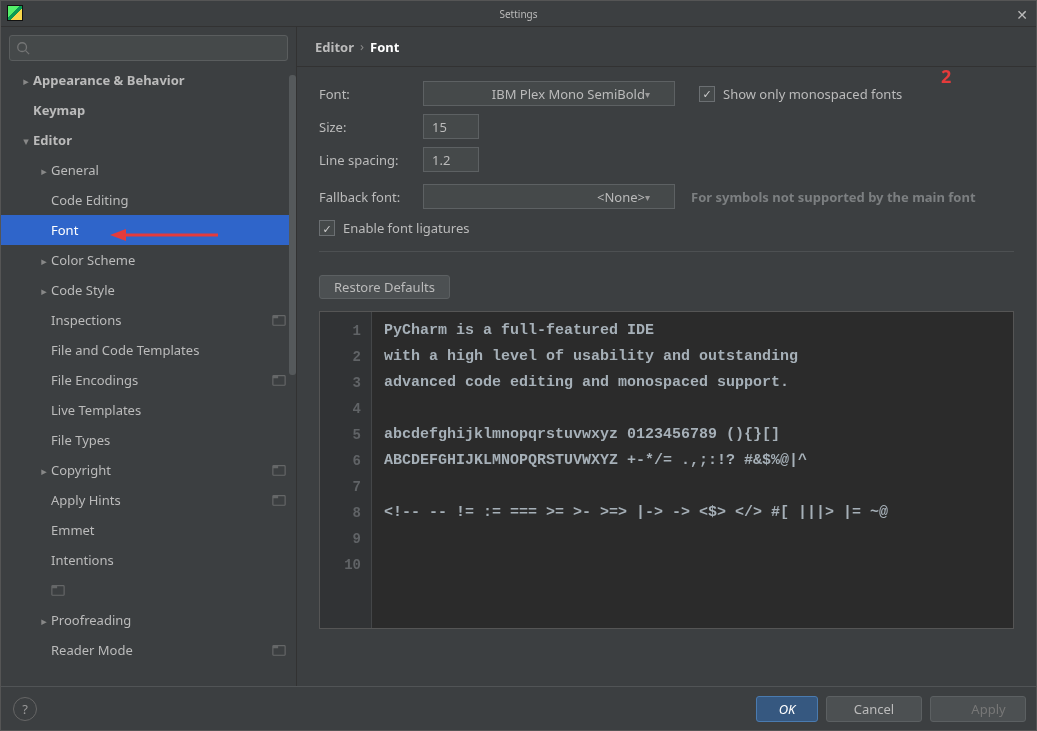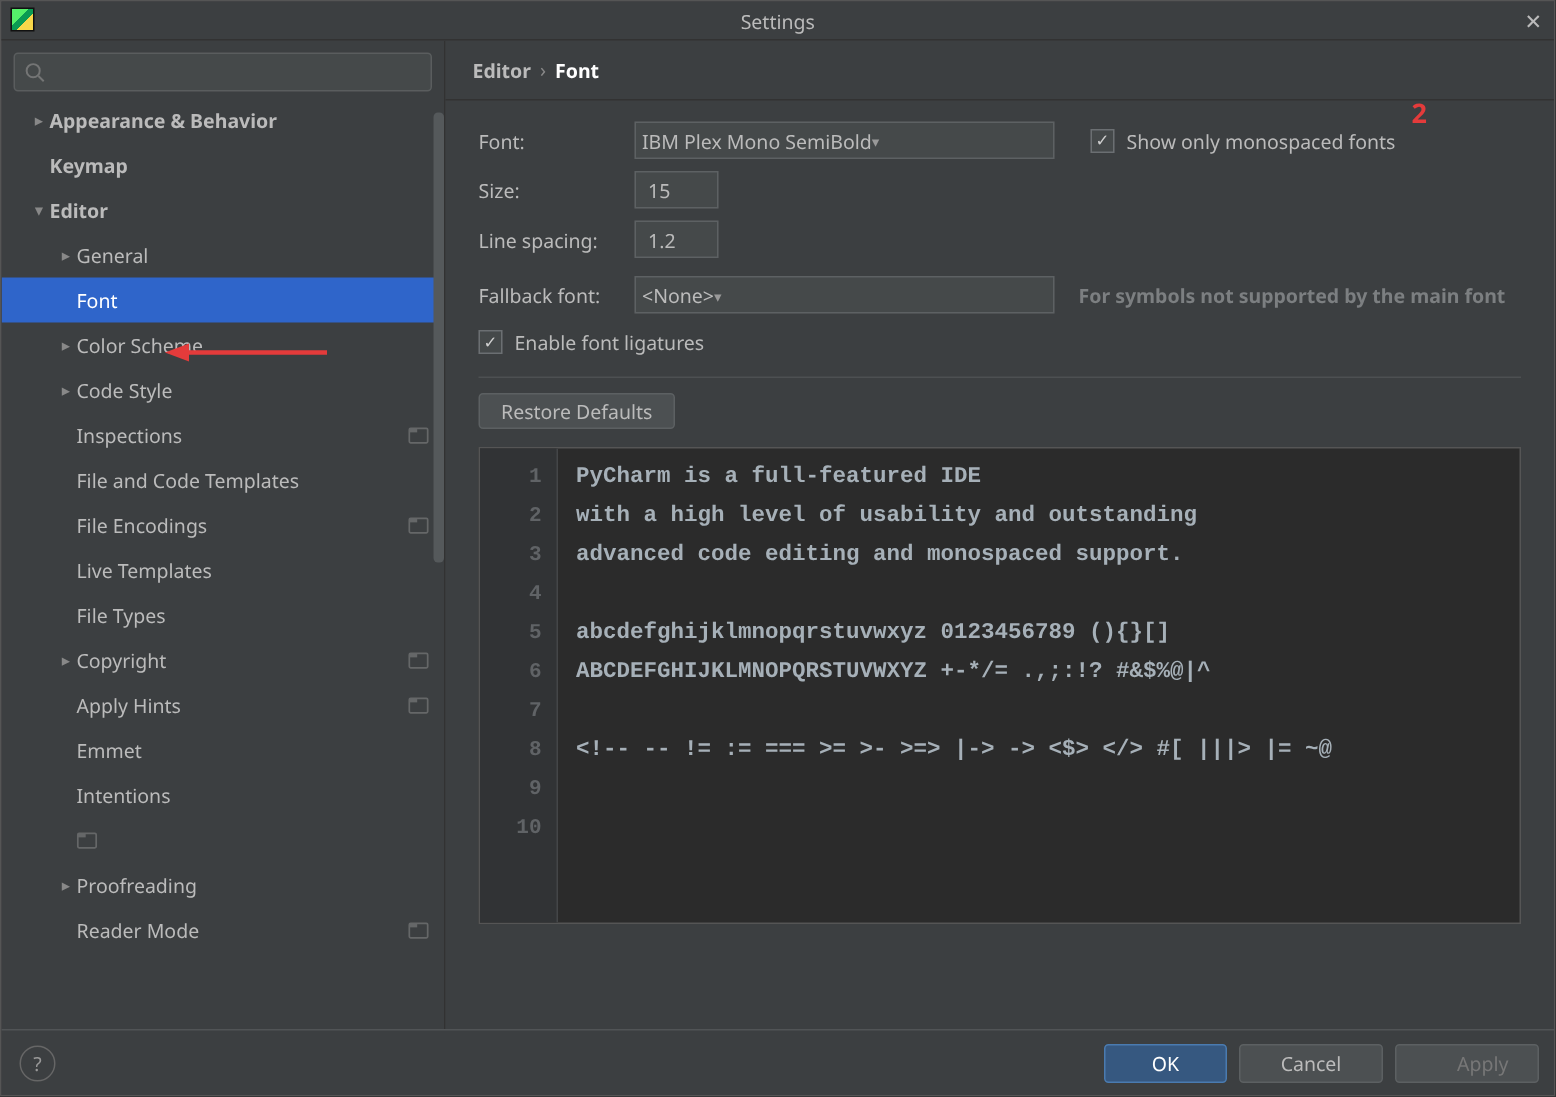--- a/index.html
+++ b/index.html
@@ -1,20 +1,20 @@
 <!DOCTYPE html>
 <html><head>
 <meta charset="utf-8">
 <style>
   * { box-sizing: border-box; }
   html, body { margin:0; padding:0; font-family: system-ui, "Segoe UI", Arial, sans-serif; font-size:13px; color:#bbbbbb; background:#202020; }
   .window { width:1037px; height:731px; margin:0; background:#3c3f41; display:flex; flex-direction:column; border:1px solid #555; position:relative; }
   .titlebar { height:26px; background:#3c3f41; display:flex; align-items:center; justify-content:center; position:relative; border-bottom:1px solid #323232; }
   .title-icon { position:absolute; left:6px; top:4px; width:16px; height:16px; background:linear-gradient(135deg,#55f06a 40%, #0b9a53 40%, #0b9a53 60%, #f8d74a 60%); border:1px solid #111; }
-  .titlebar-title { color:#bbbbbb; font-size:13px; }
+  .titlebar-title { color:#bbbbbb; font-size:10px; }
   .close-btn { position:absolute; right:8px; top:4px; cursor:pointer; color:#bbbbbb; font-size:14px; }
   .body { flex:1; display:flex; overflow:hidden; }
   .sidebar { width:296px; background:#3c3f41; border-right:1px solid #323232; display:flex; flex-direction:column; }
   .search-wrap { padding:8px 8px 4px 8px; }
   .search { display:flex; align-items:center; background:#45494a; border:1px solid #5a5d5e; border-radius:3px; height:26px; padding:0 6px; }
   .search svg { width:14px; height:14px; opacity:.7; }
   .tree { flex:1; overflow:auto; position:relative; }
   .tree-scrollbar { position:absolute; right:0; top:0; width:7px; height:100%; display:flex; flex-direction:column; justify-content:flex-start; }
   .tree-scrollbar-thumb { width:100%; height:300px; background:#55595b; border-radius:3px; margin-top:10px; }
   .tree-item { display:flex; align-items:center; height:30px; padding-left:18px; position:relative; cursor:pointer; color:#bbbbbb; }
@@ -29,42 +29,42 @@
 
   .main { flex:1; display:flex; flex-direction:column; background:#3c3f41; }
   .breadcrumb { height:40px; display:flex; align-items:center; padding:0 18px; border-bottom:1px solid #323232; }
   .breadcrumb .root { color:#bbbbbb; font-weight:bold; }
   .breadcrumb .sep { margin:0 6px; color:#888; position:relative; top:-1px;}
   .breadcrumb .leaf { color:#ffffff; font-weight:bold; }
 
   .content { flex:1; padding:14px 22px 10px 22px; position:relative; overflow:hidden; }
   .form-row { display:flex; align-items:center; margin-bottom:8px; }
   .form-row .label { width:104px; color:#bbbbbb; }
-  .select { display:flex; align-items:center; background:#45494a; border:1px solid #5d6163; height:25px; padding:0 4px; color:#bbbbbb; width:280px; justify-content:flex-start; }
+  .select { display:flex; align-items:center; background:#45494a; border:1px solid #5d6163; height:25px; padding:0 24px; color:#bbbbbb; width:252px; justify-content:flex-end; }
   .select .arrow { font-size:10px; color:#999; }
   .input-small { background:#45494a; border:1px solid #5d6163; height:25px; width:56px; color:#bbbbbb; padding:0 8px; display:flex; align-items:center; }
   .chkbox { display:flex; align-items:center; gap:8px; }
   .chkbox .box { width:16px; height:16px; border:1px solid #6b6f72; background:#45494a; display:flex; align-items:center; justify-content:center; color:#cfcfcf; font-size:11px; }
   .hint { color:#7c7f81;font-weight:bold; }
   .red2 { position:absolute; left:644px; top:-3px; color:#e43b3b; font-weight:bold; font-size:18px; }
 
   hr.sep-line { border:0; border-top:1px solid #4d5052; margin:14px 0 10px; }
   .btn { display:inline-flex; align-items:center; justify-content:center; height:26px; padding:0 14px; background:#4c5052; border:1px solid #5c6062; color:#bbbbbb; border-radius:3px; cursor:pointer; }
-  .btn.small { height:24px; }
+  .btn.small { height:24px;margin-top:13px; }
 
   .preview { margin-top:12px; display:flex; border:1px solid #555; background:#2b2b2b; height:318px; }
   .gutter { width:52px; background:#313335; border-right:1px solid #444648; color:#606366; font-family:"Courier New",Consolas,monospace; font-size:14px; font-weight:600; text-align:right; padding:6px 10px 0 0; }
   .gutter div { height:26px; line-height:26px; }
   .code { flex:1; padding:6px 12px 0 12px; color:#a6b0b8; font-family:"Courier New",Consolas,monospace; font-size:15px; font-weight:700; }
   .code div { height:26px; line-height:26px; white-space:pre; }
 
   .footer { height:44px; border-top:1px solid #515456; display:flex; align-items:center; justify-content:space-between; padding:0 10px 0 12px; background:#3c3f41; }
   .help-circle { width:24px; height:24px; border:1px solid #666; border-radius:50%; display:flex; align-items:center; justify-content:center; color:#999; }
   .footer-buttons { display:flex; gap:8px; }
-  .ok-btn { background:#365880; border:1px solid #4a7bb0; color:#fff; width:82px; }
+  .ok-btn { background:#365880; border:1px solid #4a7bb0; color:#fff; width:62px;font-style:italic; }
   .fbtn { width:96px; }
   .apply-btn { color:#777;padding-left:35px; }
 
   
   .arrow-overlay { position:absolute; left:107px; top:219px; pointer-events:none; }
   .arrow-overlay svg { width:130px; height:30px; }
 </style>
 </head>
 <body>
 
@@ -95,20 +95,24 @@
             <span class="chevron" style="width: 14px;"></span>
             <span class="lbl">Keymap</span>
           </div>
           <div class="tree-item l1 bold">
             <span class="chevron">▾</span>
             <span class="lbl">Editor</span>
           </div>
           <div class="tree-item l2">
             <span class="chevron">▸</span>
             <span class="lbl">General</span>
+          </div>
+          <div class="tree-item l2">
+            <span class="chevron" style="width: 14px;"></span>
+            <span class="lbl">Code Editing</span>
           </div>
           <div class="tree-item l2 selected">
             <span class="chevron" style="width: 14px;"></span>
             <span class="lbl">Font</span>
           </div>
           <div class="tree-item l2">
             <span class="chevron">▸</span>
             <span class="lbl">Color Scheme</span>
           </div>
           <div class="tree-item l2">

